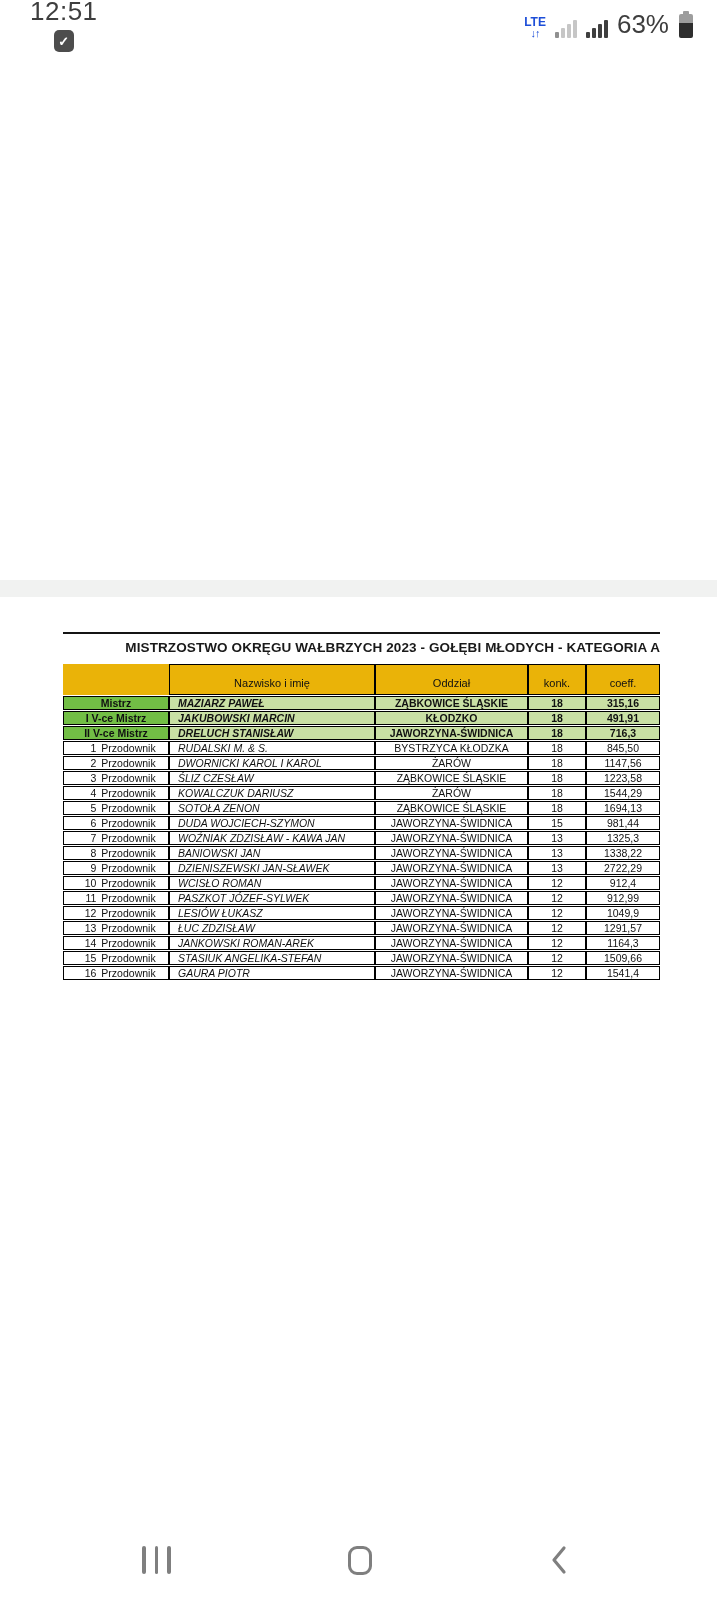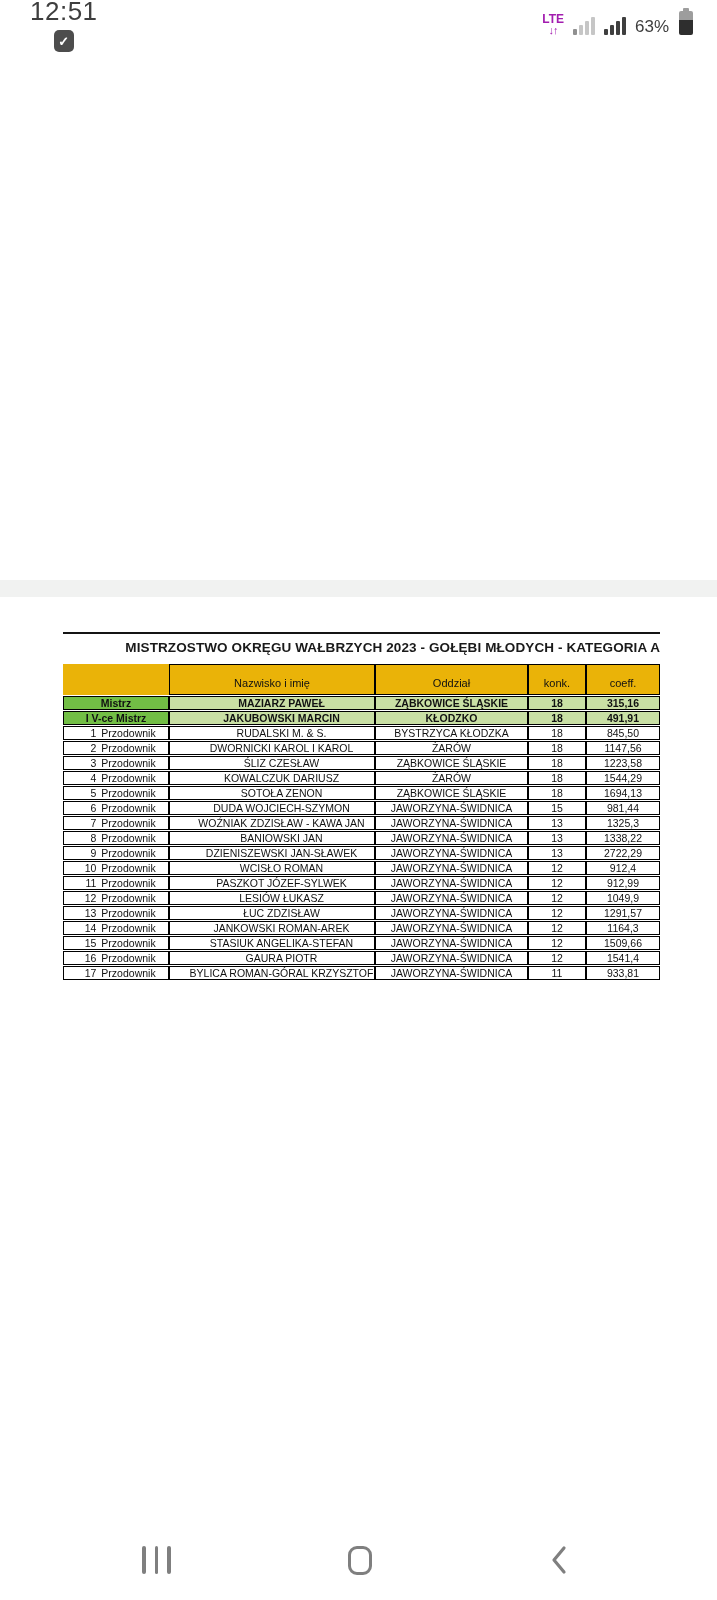--- a/index.html
+++ b/index.html
@@ -19,33 +19,33 @@
   .sb-left { display:flex; align-items:center; gap:3px;flex-direction:column; }
   .sb-time { font-size:26px; color:#3e3e3e; letter-spacing:0.5px; }
   .notif-icon {
     width:20px; height:22px; background:#4d4d4d; border-radius:5px;
     color:#fff; font-size:13px; font-weight:bold;
     display:flex; align-items:center; justify-content:center;
   }
   .sb-right { display:flex; align-items:flex-end; gap:9px; }
   .lte {
     display:flex; flex-direction:column; align-items:center;
-    color:#a21caf; font-size:12px; line-height:11px; font-weight:bold;
+    color:#1d4ed8; font-size:12px; line-height:11px; font-weight:bold;
     padding-bottom:1px;
     text-align:right;
   }
   .lte-arrows { font-size:11px; font-weight:normal; letter-spacing:-1px; }
   .signal { display:flex; align-items:flex-end; gap:2px; height:19px; padding-bottom:2px; }
   .signal i { display:block; width:4px; border-radius:1px; }
   .signal i:nth-child(1){height:6px;} .signal i:nth-child(2){height:10px;}
   .signal i:nth-child(3){height:14px;} .signal i:nth-child(4){height:18px;}
   .signal-weak i { background:#c6c6c6; }
   .signal-weak i:nth-child(1) { background:#909090; }
   .signal-strong i { background:#3f3f3f; }
-  .sb-batt-text { font-size:17px; color:#3e3e3e; }
+  .sb-batt-text { font-size:26px; color:#3e3e3e; }
   .battery-icon {
     position:relative; width:14px; height:24px; border-radius:2px;
     background:linear-gradient(to top, #2e2e2e 62%, #9d9d9d 62%);
     margin-left:1px; margin-bottom:2px;
   }
   .battery-icon::before {
     content:""; position:absolute; top:-3px; left:4px; width:6px; height:3px;
     background:#9d9d9d; border-radius:1px 1px 0 0;
   }
 
@@ -74,21 +74,21 @@
   }
   thead th {
     background:#eab308; height:31px; font-weight:normal; font-size:11px;
     text-align:center; vertical-align:bottom; padding-bottom:5px;
   }
   thead th.corner { border:none; }
   tbody td {
     height:14px; line-height:12px; font-size:10.5px;
     text-align:center; vertical-align:middle; background:#fff;
   }
-  tbody td.name { text-align:center; padding-left:19px; }
+  tbody td.name { text-align:left; padding-left:8px;font-style:italic; }
   tr.award td { background:#c9e0a4; font-weight:bold; }
   tr.award td.rank { background:#72be45; }
   td.rank .rk { display:flex; justify-content:center; align-items:baseline; }
   .rk-no { width:20px; text-align:right; }
   .rk-label { margin-left:5px; text-align:left; }
   tr.award .rk-label { margin-left:0; }
 
   
   .nav-bar {
     position:absolute; top:1520px; left:0; width:717px; height:80px;
@@ -175,20 +175,32 @@
       <div class="rk">
 
         <span class="rk-label">I V-ce Mistrz</span>
       </div>
     </td>
     <td class="name">JAKUBOWSKI MARCIN</td>
     <td class="branch">KŁODZKO</td>
     <td class="konk">18</td>
     <td class="coeff">491,91</td>
   </tr>
+        <tr class="award">
+    <td class="rank">
+      <div class="rk">
+
+        <span class="rk-label">II V-ce Mistrz</span>
+      </div>
+    </td>
+    <td class="name">DRELUCH STANISŁAW</td>
+    <td class="branch">JAWORZYNA-ŚWIDNICA</td>
+    <td class="konk">18</td>
+    <td class="coeff">716,3</td>
+  </tr>
         <tr>
     <td class="rank">
       <div class="rk">
         <span class="rk-no">1</span>
         <span class="rk-label">Przodownik</span>
       </div>
     </td>
     <td class="name">RUDALSKI M. &amp; S.</td>
     <td class="branch">BYSTRZYCA KŁODZKA</td>
     <td class="konk">18</td>
@@ -366,32 +378,20 @@
     <td class="rank">
       <div class="rk">
         <span class="rk-no">16</span>
         <span class="rk-label">Przodownik</span>
       </div>
     </td>
     <td class="name">GAURA PIOTR</td>
     <td class="branch">JAWORZYNA-ŚWIDNICA</td>
     <td class="konk">12</td>
     <td class="coeff">1541,4</td>
-  </tr>
-        <tr>
-    <td class="rank">
-      <div class="rk">
-        <span class="rk-no">17</span>
-        <span class="rk-label">Przodownik</span>
-      </div>
-    </td>
-    <td class="name">BYLICA ROMAN-GÓRAL KRZYSZTOF</td>
-    <td class="branch">JAWORZYNA-ŚWIDNICA</td>
-    <td class="konk">11</td>
-    <td class="coeff">933,81</td>
   </tr>
       </tbody>
   </table>
 </main>
 
 <nav class="nav-bar">
   <button class="nav-btn">
     <span class="recents-icon">
         <i></i>
         <i></i>

